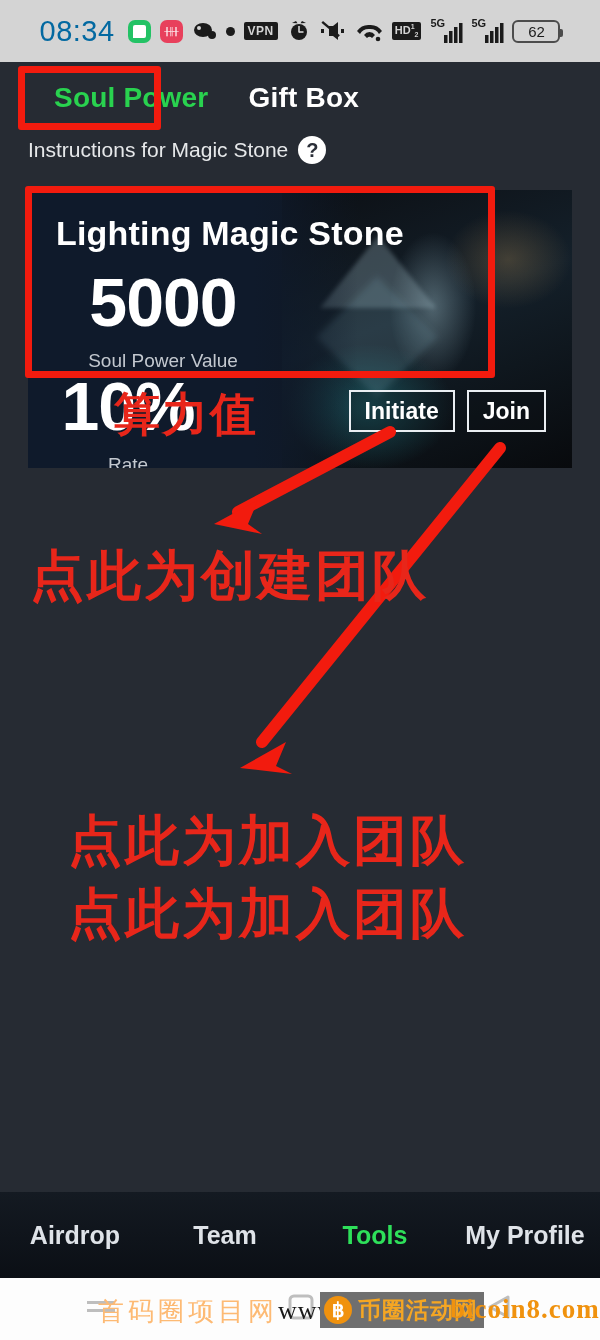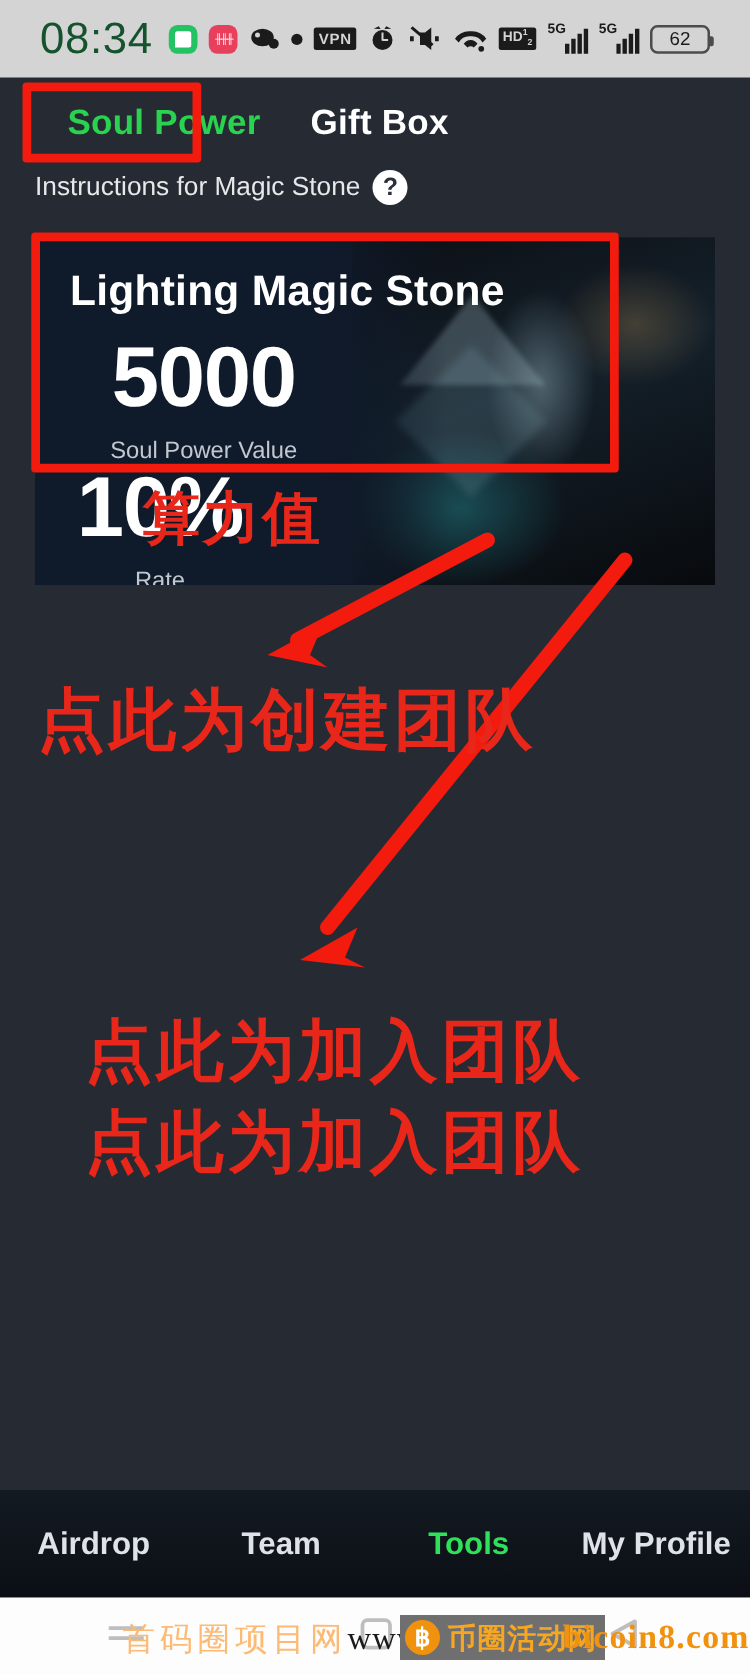--- a/index.html
+++ b/index.html
@@ -17,21 +17,21 @@
   }
 
   
   .statusbar{
     position:absolute; top:0; left:0; width:600px; height:62px;
     background:#d4d4d4;
     display:flex; align-items:center; justify-content:center;
     gap:9px;
   }
   .sb-time{
-    font-size:35px; font-weight:400; color:#14532d;
+    font-size:29px; font-weight:400; color:#0369a1;
     letter-spacing:.5px; margin-right:4px;
   }
   .sb-ico{ display:flex; align-items:center; justify-content:center; }
   .ico-green{
     width:23px; height:23px; border-radius:7px; background:#23c265;
     position:relative;
   }
   .ico-green::after{
     content:""; position:absolute; left:5px; top:5px;
     width:13px; height:13px; background:#fff; border-radius:2px 2px 2px 0;
@@ -342,20 +342,24 @@
           <div class="stat-lbl">Soul Power Value</div>
         </div>
         <div class="stat s2">
           <div class="stat-val">10%</div>
           <div class="stat-lbl">Rate</div>
         </div>
       </div>
 
       <div class="cn-overlay">算力值</div>
 
+      <div class="card-btns">
+        <div class="cbtn">Initiate</div>
+        <div class="cbtn">Join</div>
+      </div>
     </div>
   </div>
 
   <div class="anno-box" id="anno-tab"></div>
   <div class="anno-box" id="anno-card"></div>
 
   <svg class="anno-svg">
 
     <g>
       <path d="M390 432 L238 512" stroke="#f21b0e" stroke-width="12" stroke-linecap="round" fill="none"></path>

